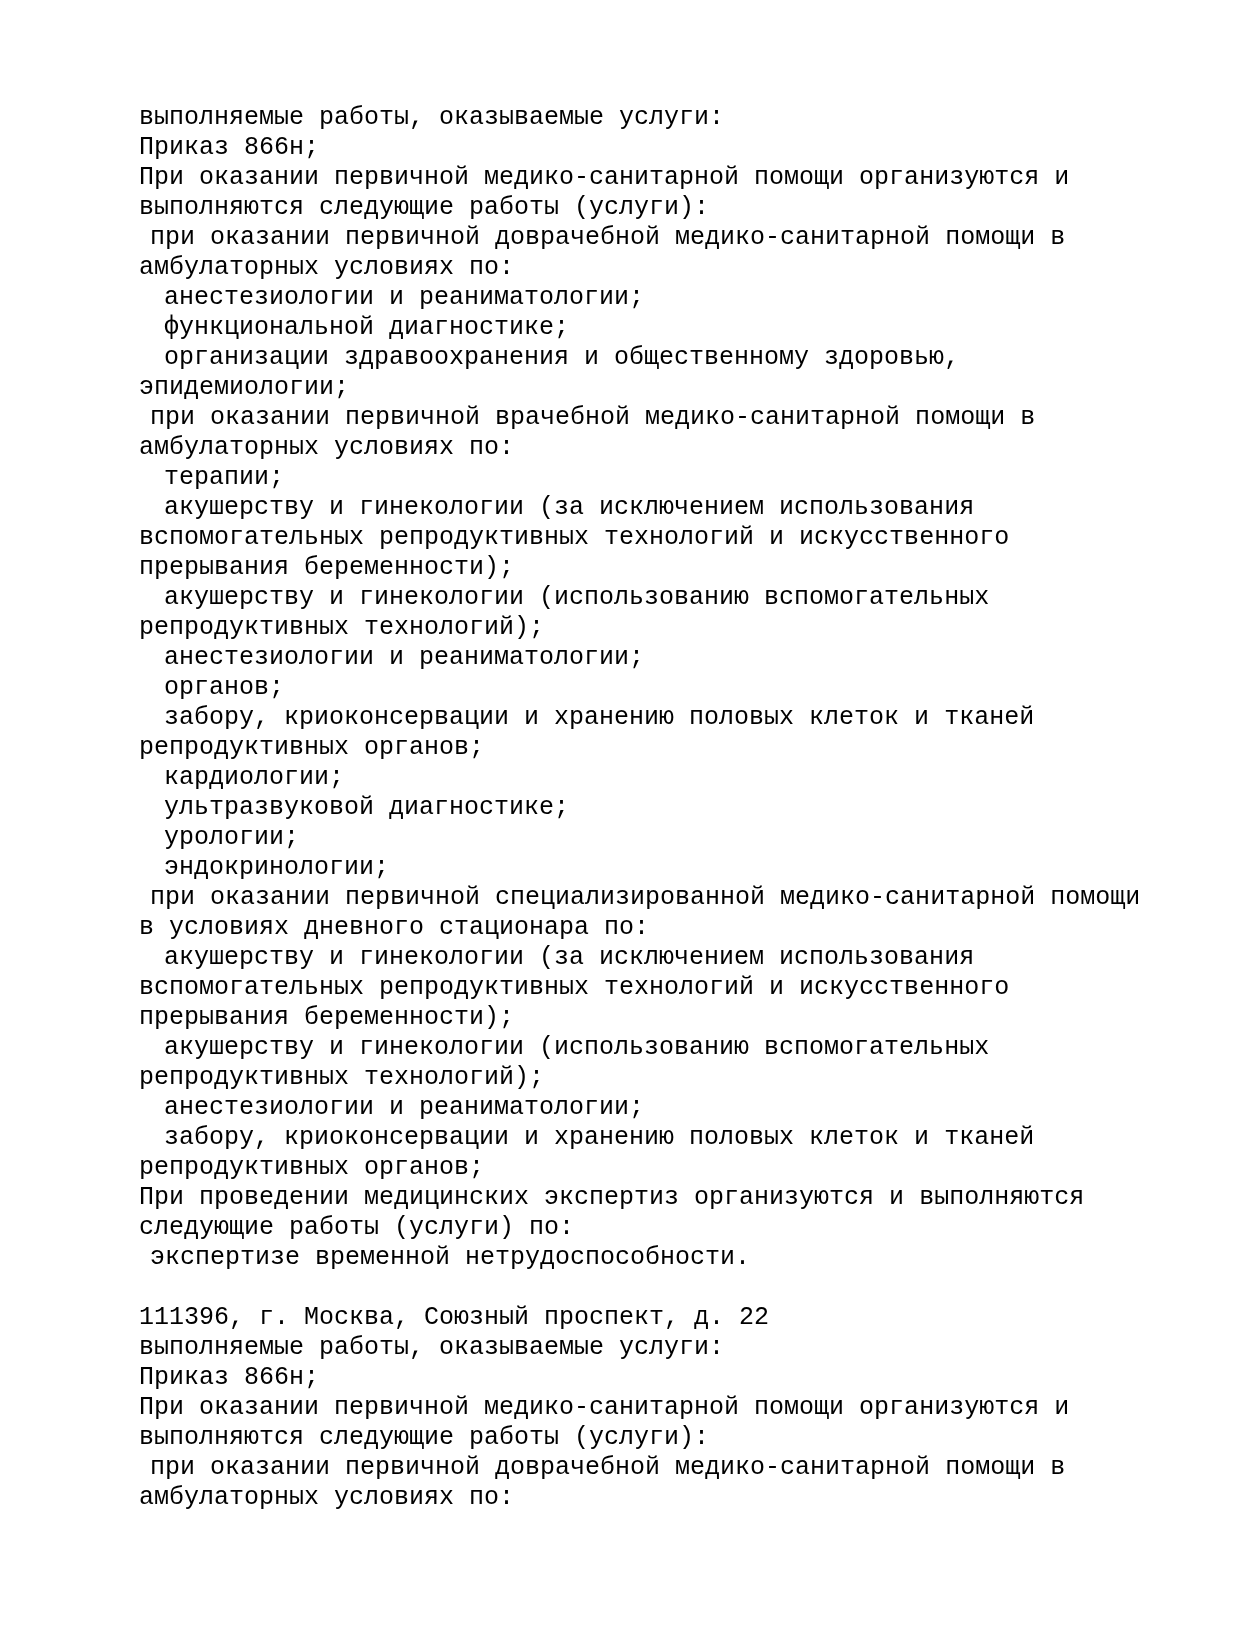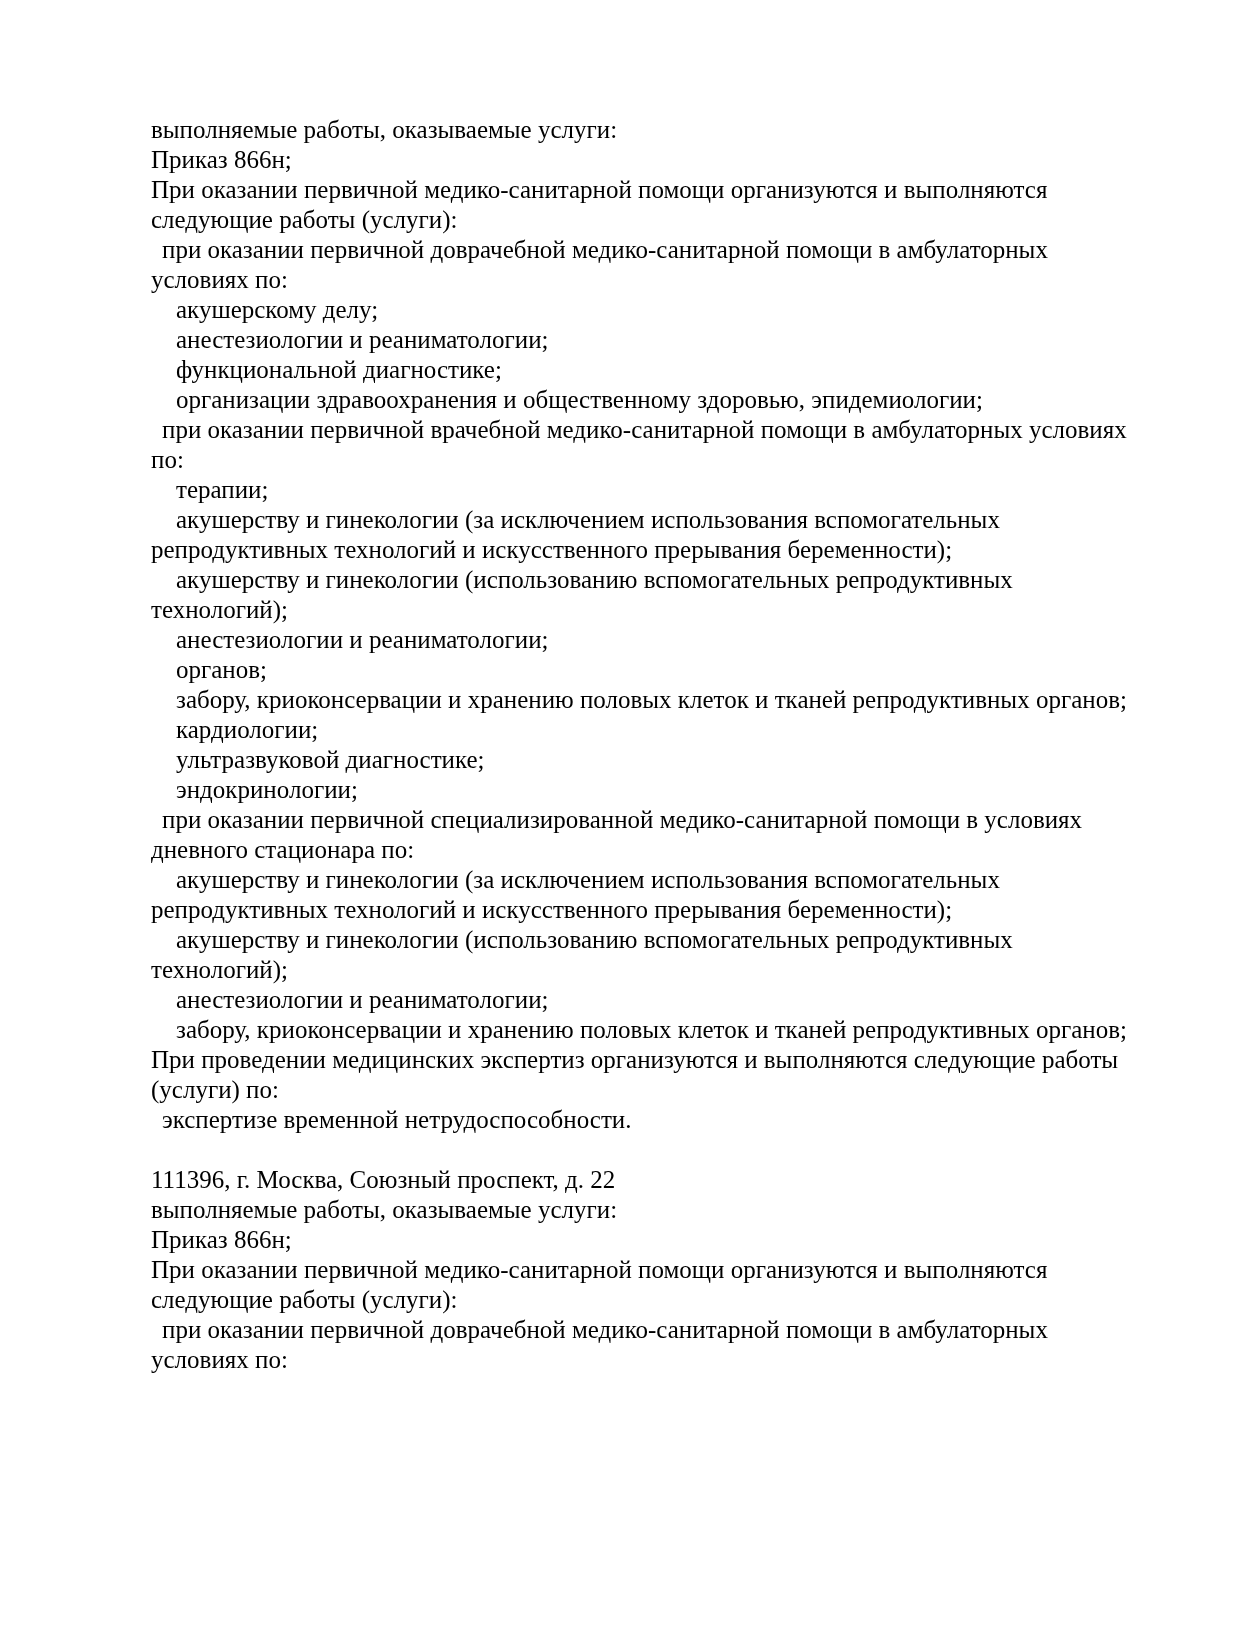--- a/index.html
+++ b/index.html
@@ -18,22 +18,23 @@
     position: relative;
     box-sizing: border-box;
     width: 1240px;
     height: 1650px;
     padding: 103px 89px 0 139px;
   }
   .doc-body {
     width: 1012px;
   }
   .doc-section {
-    margin: 12px;
+    margin: 0;
     padding: 0;
+    font-family: Liberation Mono, monospace;
   }
   .doc-section + .doc-section {
     margin-top: 30px; 
   }
   .para {
     margin: 0;
     padding: 0;
     font-size: 25px;
     line-height: 30px;
     text-align: left;
@@ -46,33 +47,33 @@
 </head>
 <body>
 
 <main class="page">
   <div class="doc-body">
       <section class="doc-section">
         <p class="para indent-0">выполняемые работы, оказываемые услуги:</p>
         <p class="para indent-0">Приказ 866н;</p>
         <p class="para indent-0">При оказании первичной медико-санитарной помощи организуются и выполняются следующие работы (услуги):</p>
         <p class="para indent-1">при оказании первичной доврачебной медико-санитарной помощи в амбулаторных условиях по:</p>
-        <p class="para indent-2">акушерскому делу;</p>
         <p class="para indent-2">анестезиологии и реаниматологии;</p>
         <p class="para indent-2">функциональной диагностике;</p>
         <p class="para indent-2">организации здравоохранения и общественному здоровью, эпидемиологии;</p>
         <p class="para indent-1">при оказании первичной врачебной медико-санитарной помощи в амбулаторных условиях по:</p>
         <p class="para indent-2">терапии;</p>
         <p class="para indent-2">акушерству и гинекологии (за исключением использования вспомогательных репродуктивных технологий и искусственного прерывания беременности);</p>
         <p class="para indent-2">акушерству и гинекологии (использованию вспомогательных репродуктивных технологий);</p>
         <p class="para indent-2">анестезиологии и реаниматологии;</p>
         <p class="para indent-2">органов;</p>
         <p class="para indent-2">забору, криоконсервации и хранению половых клеток и тканей репродуктивных органов;</p>
         <p class="para indent-2">кардиологии;</p>
         <p class="para indent-2">ультразвуковой диагностике;</p>
+        <p class="para indent-2">урологии;</p>
         <p class="para indent-2">эндокринологии;</p>
         <p class="para indent-1">при оказании первичной специализированной медико-санитарной помощи в условиях дневного стационара по:</p>
         <p class="para indent-2">акушерству и гинекологии (за исключением использования вспомогательных репродуктивных технологий и искусственного прерывания беременности);</p>
         <p class="para indent-2">акушерству и гинекологии (использованию вспомогательных репродуктивных технологий);</p>
         <p class="para indent-2">анестезиологии и реаниматологии;</p>
         <p class="para indent-2">забору, криоконсервации и хранению половых клеток и тканей репродуктивных органов;</p>
         <p class="para indent-0">При проведении медицинских экспертиз организуются и выполняются следующие работы (услуги) по:</p>
         <p class="para indent-1">экспертизе временной нетрудоспособности.</p>
       </section>
       <section class="doc-section">

